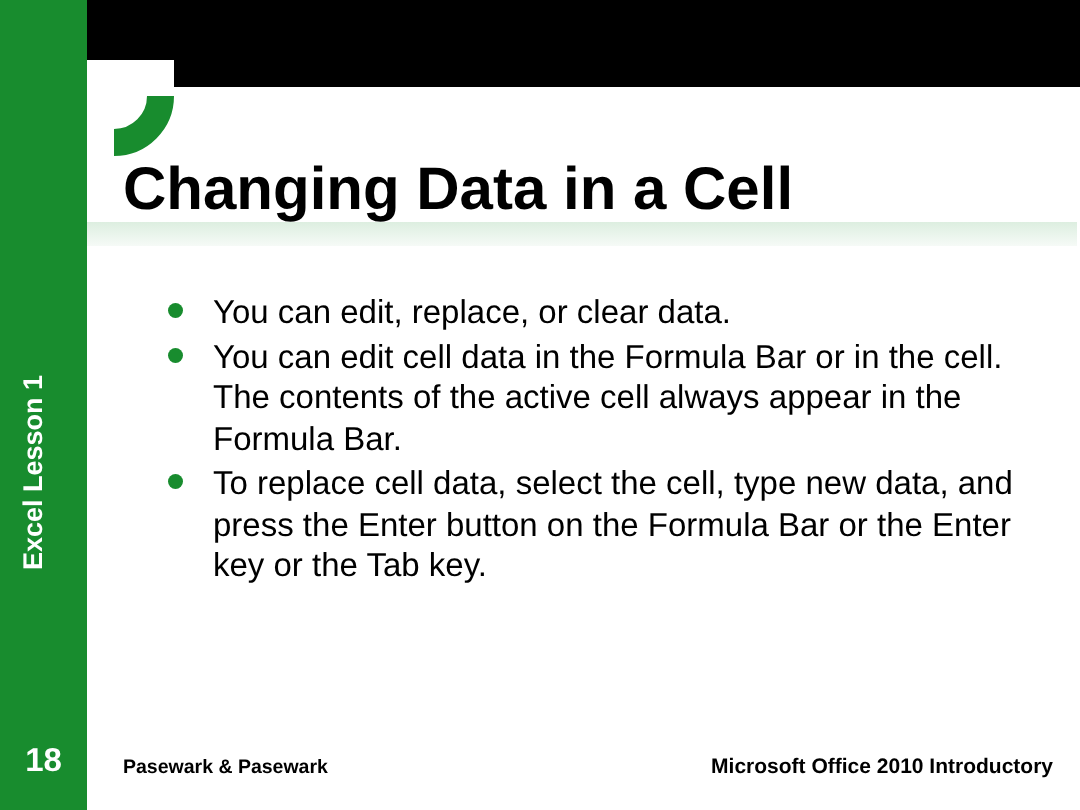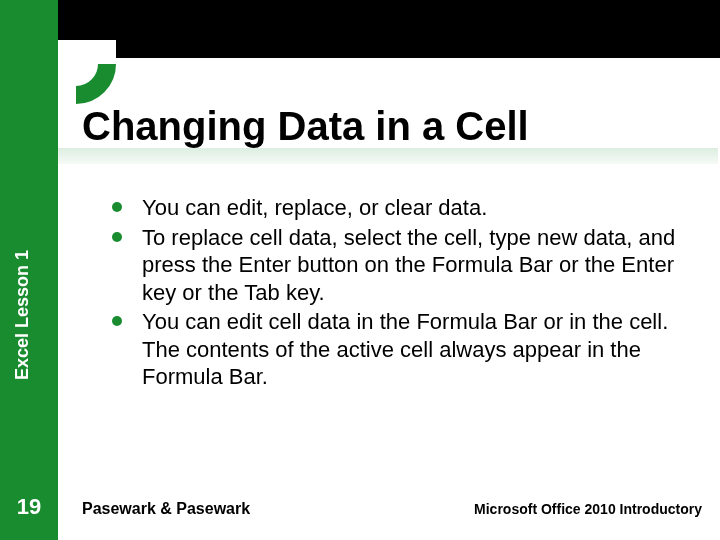--- a/index.html
+++ b/index.html
@@ -120,56 +120,56 @@
   .footer {
     position: absolute;
     left: 82px;
     bottom: 22px;
     width: 620px;
     display: flex;
     justify-content: space-between;
     align-items: baseline;
   }
   .footer-left {
-    font-size: 16px;
+    font-size: 13px;
     font-weight: bold;
   }
   .footer-right {
     font-size: 14px;
     font-weight: bold;
   }
 </style>
 </head>
 <body>
 
 <div class="slide">
 
   <div class="topbar"></div>
   <div class="sidebar"></div>
   <div class="corner-accent"></div>
 
   <div class="sidebar-label">Excel Lesson 1</div>
-  <div class="slide-number">19</div>
+  <div class="slide-number">18</div>
 
   <div class="title">Changing Data in a Cell</div>
   <div class="title-underline"></div>
 
   <div class="content">
     <ul class="bullet-list">
       <li class="bullet-item">
         <span class="bullet-dot"></span>
         <span>You can edit, replace, or clear data.</span>
       </li>
       <li class="bullet-item">
         <span class="bullet-dot"></span>
-        <span>To replace cell data, select the cell, type new data, and press the Enter button on the Formula Bar or the Enter key or the Tab key.</span>
+        <span>You can edit cell data in the Formula Bar or in the cell. The contents of the active cell always appear in the Formula Bar.</span>
       </li>
       <li class="bullet-item">
         <span class="bullet-dot"></span>
-        <span>You can edit cell data in the Formula Bar or in the cell. The contents of the active cell always appear in the Formula Bar.</span>
+        <span>To replace cell data, select the cell, type new data, and press the Enter button on the Formula Bar or the Enter key or the Tab key.</span>
       </li>
     </ul>
   </div>
 
   <div class="footer">
     <span class="footer-left">Pasewark &amp; Pasewark</span>
     <span class="footer-right">Microsoft Office 2010 Introductory</span>
   </div>
 
 </div>

